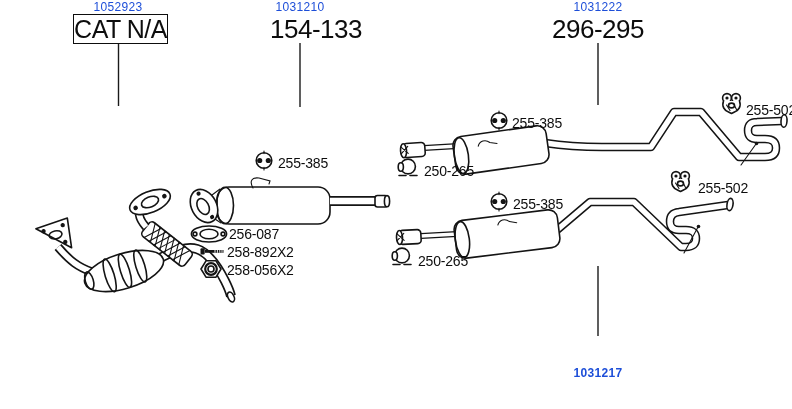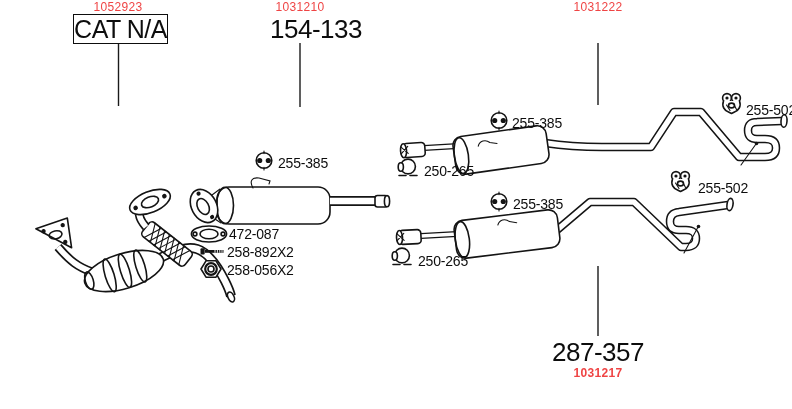--- a/index.html
+++ b/index.html
@@ -2,21 +2,21 @@
 <html><head>
 <meta charset="utf-8">
 <style>
   html,body{margin:0;padding:0;background:#e8e8e8;}
   .stage{
     position:relative;width:792px;height:409px;background:#ffffff;
     font-family:"Liberation Sans",sans-serif;color:#111;overflow:hidden;
   }
   .abs{position:absolute;}
   .catalog-num{
-    font-size:12px;color:#ef4444;white-space:nowrap;
+    font-size:12px;color:#1d4ed8;white-space:nowrap;
     transform:translateX(-50%);letter-spacing:0.3px;
   }
   .big-label{
     font-size:26px;color:#0d0d0d;white-space:nowrap;letter-spacing:-0.5px;
   }
   .centered{transform:translateX(-50%);}
   .boxed{
     border:1.6px solid #0d0d0d;display:flex;align-items:center;justify-content:center;
     background:#fff;
   }
@@ -223,32 +223,32 @@
   <div class="abs catalog-num" style="left:118px;top:0;">1052923</div>
 
   <div class="abs boxed" style="left:73px;top:14px;width:93px;height:28px;">
     <span class="big-label" style="font-size:25px;">CAT N/A</span>
   </div>
 
   <div class="abs catalog-num" style="left:300px;top:0;">1031210</div>
   <div class="abs big-label centered" style="left:316px;top:14px;">154-133</div>
 
   <div class="abs catalog-num" style="left:598px;top:0;">1031222</div>
-
-  <div class="abs big-label centered" style="left:598px;top:337px;">287-357</div>
+  <div class="abs big-label centered" style="left:598px;top:14px;">296-295</div>
+
   <div class="abs catalog-num" style="left:598px;top:366px;font-weight:bold;">1031217</div>
 
 
   <div class="abs part-label" style="left:278px;top:155px;">255-385</div>
   <div class="abs part-label" style="left:512px;top:115px;">255-385</div>
   <div class="abs part-label" style="left:513px;top:196px;">255-385</div>
 
   <div class="abs part-label" style="left:424px;top:163px;">250-265</div>
   <div class="abs part-label" style="left:418px;top:253px;">250-265</div>
 
   <div class="abs part-label" style="left:746px;top:102px;">255-502</div>
   <div class="abs part-label" style="left:698px;top:180px;">255-502</div>
 
-  <div class="abs part-label" style="left:229px;top:226px;">472-087</div>
+  <div class="abs part-label" style="left:229px;top:226px;">256-087</div>
   <div class="abs part-label" style="left:227px;top:244px;">258-892X2</div>
   <div class="abs part-label" style="left:227px;top:262px;">258-056X2</div>
 
 </div>
 
 </body></html>

